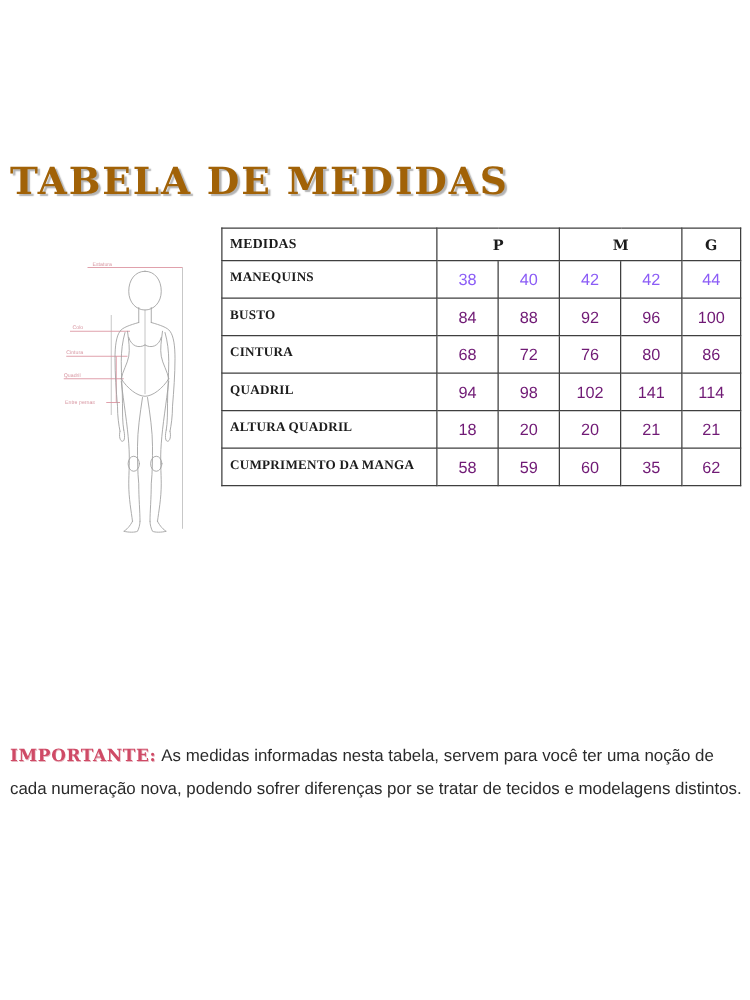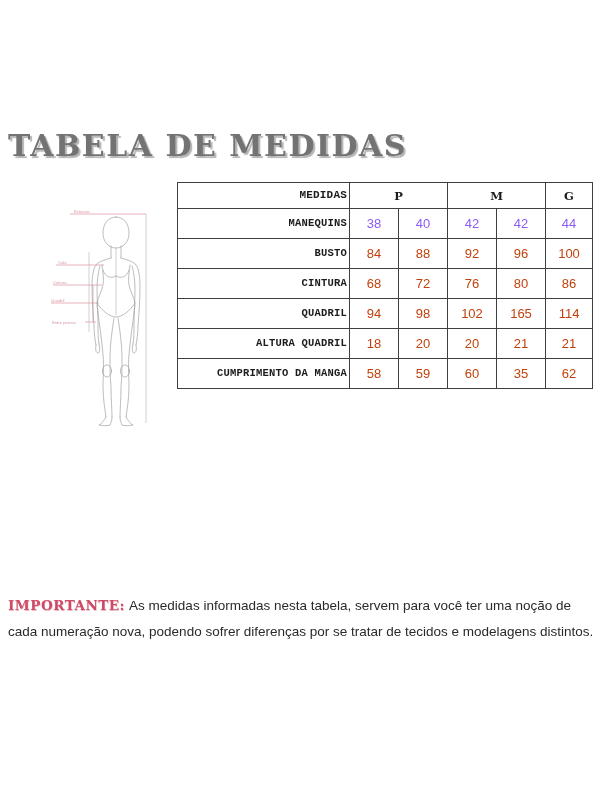--- a/index.html
+++ b/index.html
@@ -5,44 +5,44 @@
   * { margin:0; padding:0; box-sizing:border-box; }
   html,body { background:#ffffff; }
   body { font-family:"Liberation Sans", sans-serif; }
   .canvas {
     position:relative; width:600px; height:800px; background:#fff;
     overflow:hidden; margin:0 auto;
   }
   .page-title {
     position:absolute; left:8px; top:128px;
     font-family:"DejaVu Serif", serif; font-weight:bold;
-    font-size:30px; letter-spacing:1.5px; color:#737373;
+    font-size:30px; letter-spacing:1.5px; color:#a16207;
     text-shadow:2px 2px 1px #b3b3b3;
   }
   .figure-wrap { position:absolute; left:40px; top:195px; width:130px; height:235px; }
   .figure-wrap svg { width:100%; height:100%; }
 
   .size-table {
     position:absolute; left:177px; top:182px; width:415px;
     border-collapse:collapse; table-layout:fixed;
   }
   .size-table td, .size-table th {
     border:1px solid #3f3f3f; overflow:hidden;
   }
   .size-table .lbl {
-    font-family:Liberation Mono, monospace; font-weight:bold;
-    font-size:10.5px; color:#1c1c1c; text-align:right;
+    font-family:Liberation Serif, serif; font-weight:bold;
+    font-size:10.5px; color:#1c1c1c; text-align:left;
     padding-left:6px; padding-right:2px; letter-spacing:0.2px;
     line-height:1.4;
     margin-left:14px;
   }
   .size-table th.lbl { font-size:11px; }
   .size-table .val {
     font-family:"Liberation Sans", sans-serif; font-size:13px;
-    color:#c2410c; text-align:center;
+    color:#701a75; text-align:center;
   }
   .size-table th.szgrp {
     font-family:"DejaVu Serif", serif; font-weight:bold;
     font-size:11.5px; color:#1c1c1c; text-align:center;
   }
   .size-table tr.hdr    { height:26px; }
   .size-table tr.t-row  { height:30px; }
   .size-table tr.last   { height:44px; }
   .size-table .red      { color:#8b5cf6; }
 
@@ -158,21 +158,21 @@
       <td class="val">72</td>
       <td class="val">76</td>
       <td class="val">80</td>
       <td class="val">86</td>
     </tr>
     <tr class="t-row">
       <td class="lbl">QUADRIL</td>
       <td class="val">94</td>
       <td class="val">98</td>
       <td class="val">102</td>
-      <td class="val">165</td>
+      <td class="val">141</td>
       <td class="val">114</td>
     </tr>
     <tr class="t-row">
       <td class="lbl">ALTURA QUADRIL</td>
       <td class="val">18</td>
       <td class="val">20</td>
       <td class="val">20</td>
       <td class="val">21</td>
       <td class="val">21</td>
     </tr>

